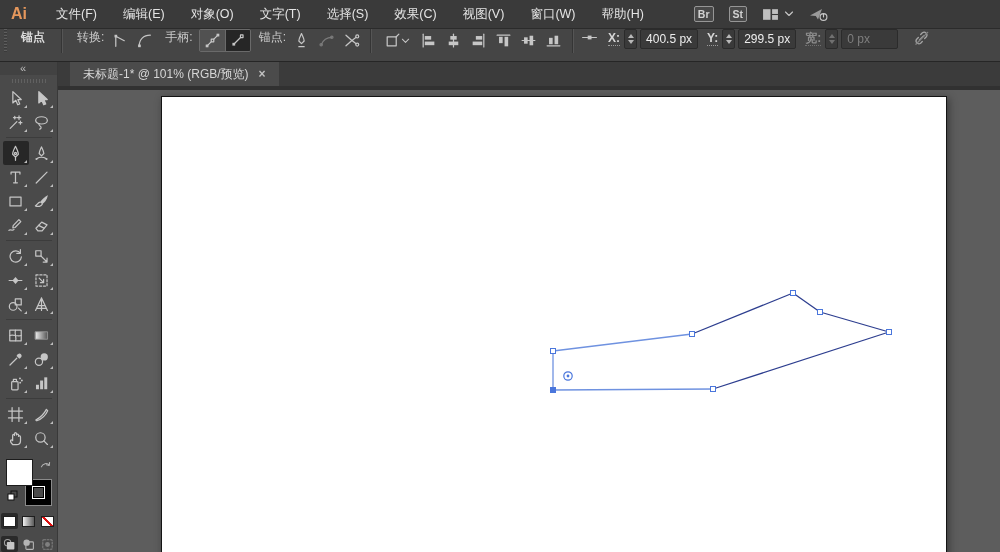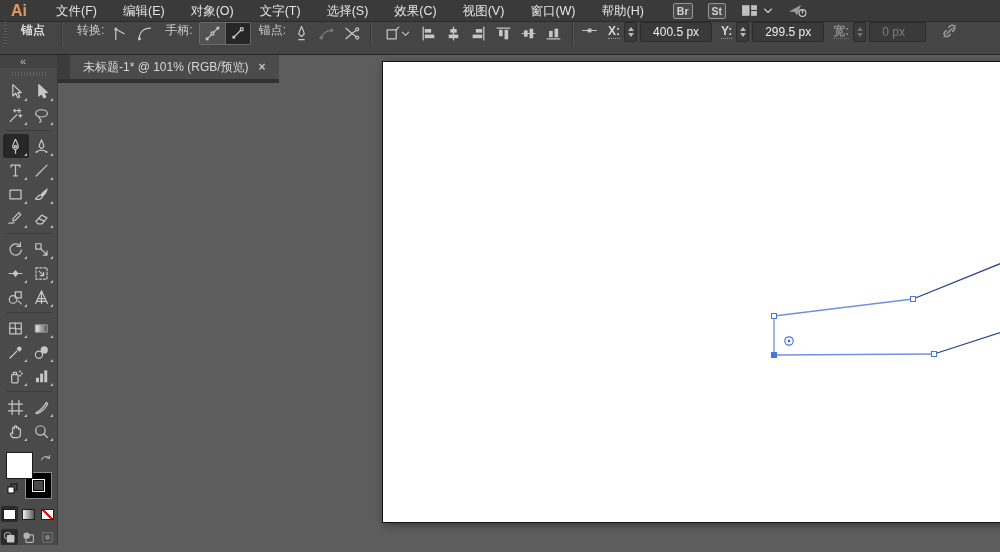--- a/index.html
+++ b/index.html
@@ -2,25 +2,25 @@
 <html><head>
 <meta charset="utf-8">
 <style>
 *{box-sizing:border-box;margin:0;padding:0}
 html,body{width:1000px;height:552px;overflow:hidden}
 body{position:relative;background:#5d5d5d;font-family:"Liberation Sans","DejaVu Sans",sans-serif;-webkit-font-smoothing:antialiased}
 svg{display:block}
 .ic{stroke:#c6c6c6;fill:none;stroke-width:1.15;stroke-linecap:round;stroke-linejoin:round}
 
 
-.menubar{height:22px;background:#3a3a3a;border-bottom:1px solid #2b2b2b;display:flex;align-items:center}
+.menubar{height:29px;background:#3a3a3a;border-bottom:1px solid #2b2b2b;display:flex;align-items:center}
 .logo{color:#e5975c;font-size:16px;font-weight:bold;padding:0 16px 0 11px}
 .menus{display:flex}
 .menu-item{color:#e4e4e4;font-size:12.5px;line-height:28px;padding:12px 13px;white-space:nowrap}
-.mb-right{display:flex;align-items:center;gap:15px;margin-left:16px}
+.mb-right{display:flex;align-items:center;gap:15px;margin-left:37px}
 .badge{border:1px solid #969696;color:#d2d2d2;font-size:10.5px;font-weight:bold;padding:1px 3px;border-radius:2px;background:#494949;line-height:12px}
 .ws-group{display:flex;align-items:center;gap:5px}
 
 
 .controlbar{height:33px;background:#454545;border-bottom:1px solid #262626;display:flex;align-items:flex-start}
 .cb-grip{width:7px;height:24px;margin-left:2px;background-image:repeating-linear-gradient(to bottom,#5e5e5e 0 1px,#3a3a3a 1px 2px,transparent 2px 3px);background-size:3px 100%;background-repeat:no-repeat;background-position:2px 0}
 .cb-label{color:#dadada;font-size:12px;font-weight:bold;padding:0 10px 0 12px}
 .cb-sub{color:#cbcbcb;font-size:12px;font-weight:normal;padding:0 3px 0 8px;white-space:nowrap}
 .cb-sep{width:1px;height:24px;background:#353535;box-shadow:1px 0 0 #555;margin:0 7px 0 6px}
 .icon-btn{width:25px;height:23px;display:flex;align-items:center;justify-content:center;border-radius:2px}
@@ -28,21 +28,21 @@
 .seg{display:flex;border:1px solid #6a6a6a;border-radius:2px;overflow:hidden;margin-left:3px}
 .seg-btn{width:25px;height:21px;display:flex;align-items:center;justify-content:center;background:#515151}
 .seg-btn + .seg-btn{border-left:1px solid #6a6a6a}
 .seg-btn.pressed{background:#262626}
 .fld{display:flex;align-items:center;margin-left:9px}
 .fld-label{color:#d6d6d6;font-size:12px;font-weight:bold;border-bottom:1px dotted #9a9a9a;margin-right:4px;line-height:13px}
 .stepper{width:13px;height:20px;background:#3a3a3a;border:1px solid #2b2b2b;border-radius:2px;display:flex;flex-direction:column;align-items:center;justify-content:center;gap:2px;margin-right:3px}
 .stepper i{width:0;height:0;border-left:3px solid transparent;border-right:3px solid transparent;display:block}
 .stepper .up{border-bottom:4px solid #b8b8b8}
 .stepper .dn{border-top:4px solid #b8b8b8}
-.fld-box{min-width:57px;height:20px;background:#3a3a3a;border:1px solid #2b2b2b;border-radius:2px;color:#ededed;font-size:12px;line-height:18px;padding:0 12px;white-space:nowrap}
+.fld-box{min-width:57px;height:20px;background:#3a3a3a;border:1px solid #2b2b2b;border-radius:2px;color:#ededed;font-size:12px;line-height:18px;padding:0 5px;white-space:nowrap}
 .fld.disabled .fld-label{color:#8d8d8d;border-bottom-color:#707070}
 .fld.disabled .fld-box{color:#7e7e7e}
 .fld.disabled .stepper .up{border-bottom-color:#707070}
 .fld.disabled .stepper .dn{border-top-color:#707070}
 .cb-link{margin-left:14px}
 
 
 .main{display:flex;height:490px}
 .toolpanel{width:58px;background:#4a4a4a;border-right:1px solid #393939;display:flex;flex-direction:column;align-items:center;flex:none}
 .tp-head{width:100%;height:15px;background:#424242;color:#bdbdbd;font-size:11px;line-height:13px;padding-left:20px;letter-spacing:-2px}
@@ -64,21 +64,21 @@
 .swbtn>div{width:13px;height:11px;border:1px solid #1f1f1f}
 .in-white{background:#fff}
 .in-grad{background:linear-gradient(90deg,#f0f0f0,#5a5a5a)}
 .in-none{background:linear-gradient(45deg,#fff 41%,#dd1111 41%,#dd1111 59%,#fff 59%)}
 .modes{display:flex;gap:2px;margin-top:7px}
 .mode{width:17px;height:16px;display:flex;align-items:center;justify-content:center;border-radius:2px}
 .mode.sel{background:#2a2a2a}
 .mode.dim{opacity:.5}
 
 
-.docarea{flex:1;display:flex;min-width:0}
+.docarea{flex:1;display:flex;flex-direction:column;min-width:0}
 .tabbar{height:28px;background:#3b3b3b;border-bottom:4px solid #313131;display:flex}
 .tab{display:flex;align-items:center;gap:10px;background:#4b4b4b;padding:0 13px;margin-left:12px}
 .tab-title{color:#d6d6d6;font-size:12px;white-space:nowrap}
 .tab-close{color:#c2c2c2;font-size:12px;font-weight:bold;line-height:12px}
 .canvas{position:relative;flex:1;background:#5d5d5d;overflow:hidden}
 .artboard{position:absolute;background:#ffffff;border:1px solid #141414;box-shadow:2px 2px 8px rgba(0,0,0,.38)}
 .overlay{position:absolute;left:0;top:0}
 </style>
 </head>
 <body>

